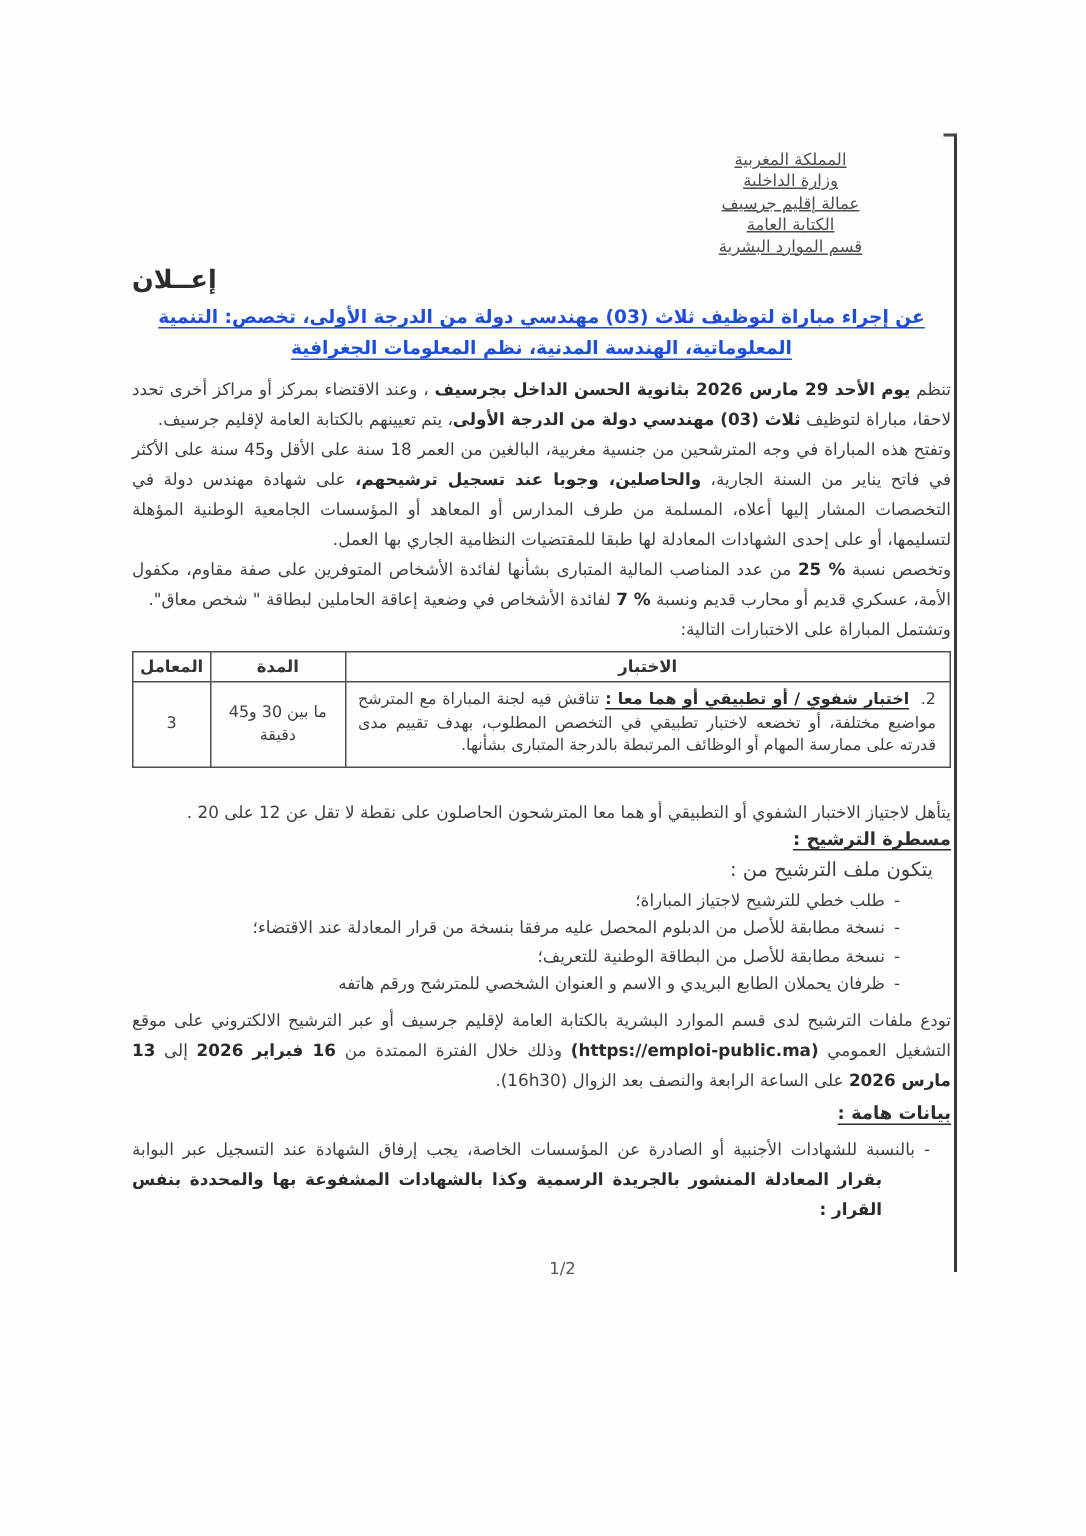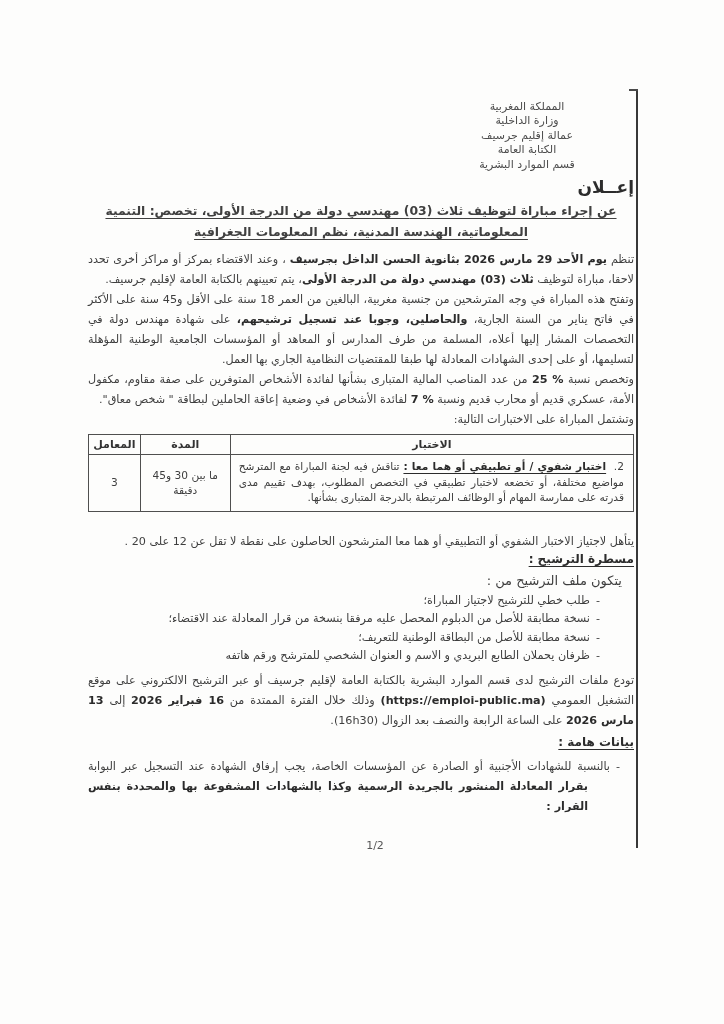--- a/index.html
+++ b/index.html
@@ -8,26 +8,26 @@
     background:#fdfdfc; overflow:hidden;
     font-family:"DejaVu Sans", sans-serif;
     color:#3e3e3e;
   }
   .scan-line { position:absolute; top:90px; left:636px; width:2px; height:758px; background:#383838; }
   .scan-tick { position:absolute; top:89px; left:629px; width:9px; height:2px; background:#494949; }
 
   .content { position:absolute; top:0; right:90px; width:546px; direction:rtl; }
 
   .hdr { margin:100px 12px 0 auto; width:190px; text-align:center;
-         font-size:11px; line-height:14.4px; color:#4c4c4c; }
+         font-size:11px; line-height:14.4px; color:#4c4c4c;text-decoration:underline; }
 
-  .title { margin-top:5px; text-align:right; font-size:17px; font-weight:bold; color:#2c2c2c; }
+  .title { margin-top:5px; text-align:left; font-size:17px; font-weight:bold; color:#2c2c2c; }
 
   .subtitle { margin-top:3px; text-align:center; font-size:12.4px; font-weight:bold;
-              color:#404040; line-height:21px; }
+              color:#1d4ed8; line-height:21px; }
   .u { text-decoration:underline; text-underline-offset:3px; }
 
   .para { margin:0; font-size:11.2px; line-height:20px; text-align:justify; color:#3e3e3e; }
   .body-start { margin-top:8px; }
   .b { font-weight:bold; color:#2b2b2b; }
   .ltr { direction:ltr; unicode-bidi:isolate; }
 
   table.exams { width:100%; border-collapse:collapse; margin-top:4px;
                 font-size:10.6px; color:#3e3e3e; }
   table.exams th, table.exams td { border:1px solid #4f4f4f; }

